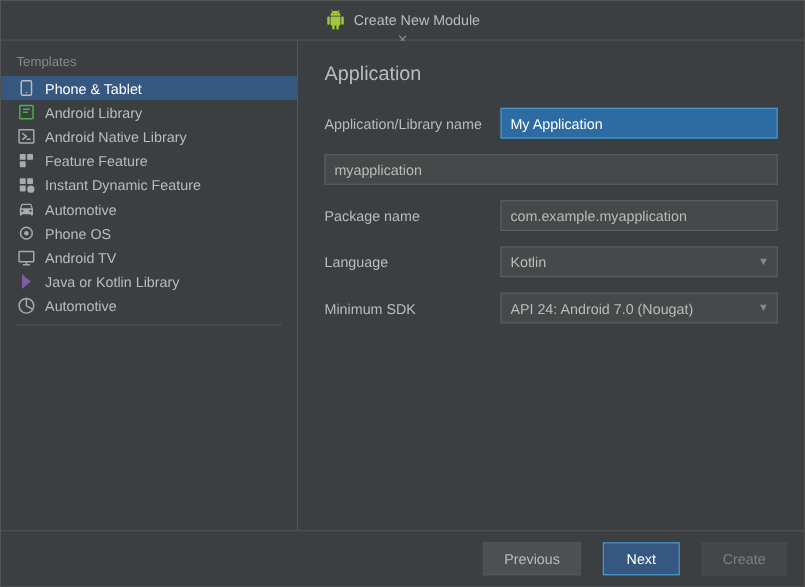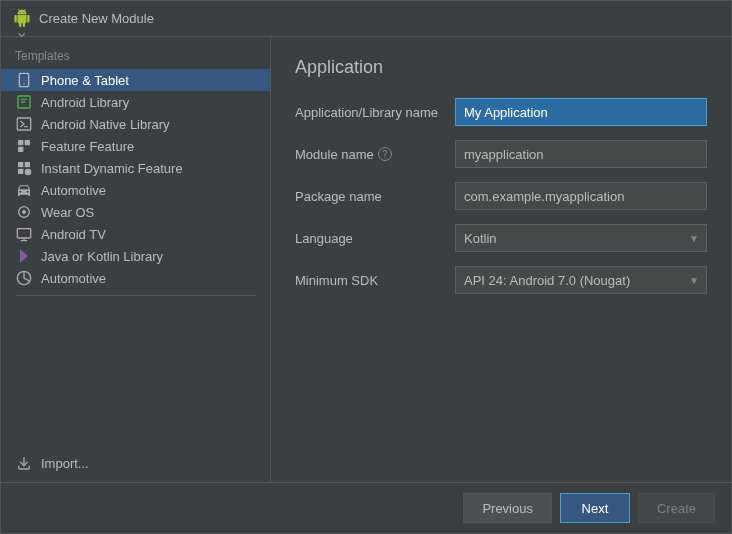--- a/index.html
+++ b/index.html
@@ -20,21 +20,21 @@
       border: 1px solid #555;
       display: flex;
       flex-direction: column;
       color: #bbbbbb;
     }
     .title-bar {
       background: #3c3f41;
       border-bottom: 1px solid #555;
       padding: 8px 12px;
       display: flex;
-      align-items: flex-start;
+      align-items: center;
       justify-content: space-between;
       height: 36px;
       flex-direction: column;
     }
     .title-bar-left {
       display: flex;
       align-items: center;
       gap: 8px;
     }
     .android-icon {
@@ -204,21 +204,21 @@
       font-size: 10px;
       color: #888;
       cursor: pointer;
     }
     .footer {
       display: flex;
       justify-content: flex-end;
       align-items: center;
       padding: 10px 16px;
       border-top: 1px solid #555;
-      gap: 8px;
+      gap: 20px;
       background: #3c3f41;
     }
     .btn {
       padding: 6px 18px;
       font-size: 13px;
       cursor: pointer;
       border: 1px solid #555;
       background: #4c5052;
       color: #bbbbbb;
       height: 30px;
@@ -321,21 +321,21 @@
         <span class="sidebar-item-label">Automotive</span>
       </div>
 
       <div class="sidebar-item">
         <span class="sidebar-item-icon">
           <svg width="16" height="16" viewBox="0 0 24 24" fill="none">
               <circle cx="12" cy="12" r="8" fill="none" stroke="#aaaaaa" stroke-width="2"></circle>
               <circle cx="12" cy="12" r="3" fill="#aaaaaa"></circle>
             </svg>
         </span>
-        <span class="sidebar-item-label">Wear OS</span>
+        <span class="sidebar-item-label">Phone OS</span>
       </div>
 
       <div class="sidebar-item">
         <span class="sidebar-item-icon">
           <svg width="16" height="16" viewBox="0 0 24 24" fill="none">
               <rect x="2" y="4" width="20" height="14" rx="1" fill="none" stroke="#aaaaaa" stroke-width="2"></rect>
               <path d="M8 22h8M12 18v4" stroke="#aaaaaa" stroke-width="2" stroke-linecap="round"></path>
             </svg>
         </span>
         <span class="sidebar-item-label">Android TV</span>
@@ -355,45 +355,31 @@
           <svg width="16" height="16" viewBox="0 0 24 24" fill="none">
               <path d="M12 2v10l7 4" stroke="#aaaaaa" stroke-width="2" stroke-linecap="round"></path>
               <circle cx="12" cy="12" r="10" stroke="#aaaaaa" stroke-width="2" fill="none"></circle>
             </svg>
         </span>
         <span class="sidebar-item-label">Automotive</span>
       </div>
 
       <hr class="sidebar-divider">
 
-      <div class="sidebar-import">
-        <span class="sidebar-item-icon">
-          <svg width="16" height="16" viewBox="0 0 24 24" fill="none">
-              <path d="M4 17v2a2 2 0 002 2h12a2 2 0 002-2v-2" stroke="#aaaaaa" stroke-width="2" stroke-linecap="round"></path>
-              <polyline points="7,11 12,16 17,11" fill="none" stroke="#aaaaaa" stroke-width="2" stroke-linecap="round"></polyline>
-              <line x1="12" y1="4" x2="12" y2="16" stroke="#aaaaaa" stroke-width="2" stroke-linecap="round"></line>
-            </svg>
-        </span>
-        <span>Import...</span>
-      </div>
     </div>
 
     <div class="main-panel">
       <div class="form-title">Application</div>
 
       <div class="form-row">
         <label class="form-label">Application/Library name</label>
         <input type="text" class="form-input highlighted" value="My Application" style="">
       </div>
 
       <div class="form-row">
-        <div class="form-label label-with-help">
-          <span>Module name</span>
-          <span class="help-icon">?</span>
-        </div>
         <input type="text" class="form-input" value="myapplication" style="">
       </div>
 
       <div class="form-row">
         <label class="form-label">Package name</label>
         <input type="text" class="form-input" value="com.example.myapplication" style="">
       </div>
 
       <div class="form-row">
         <label class="form-label">Language</label>

